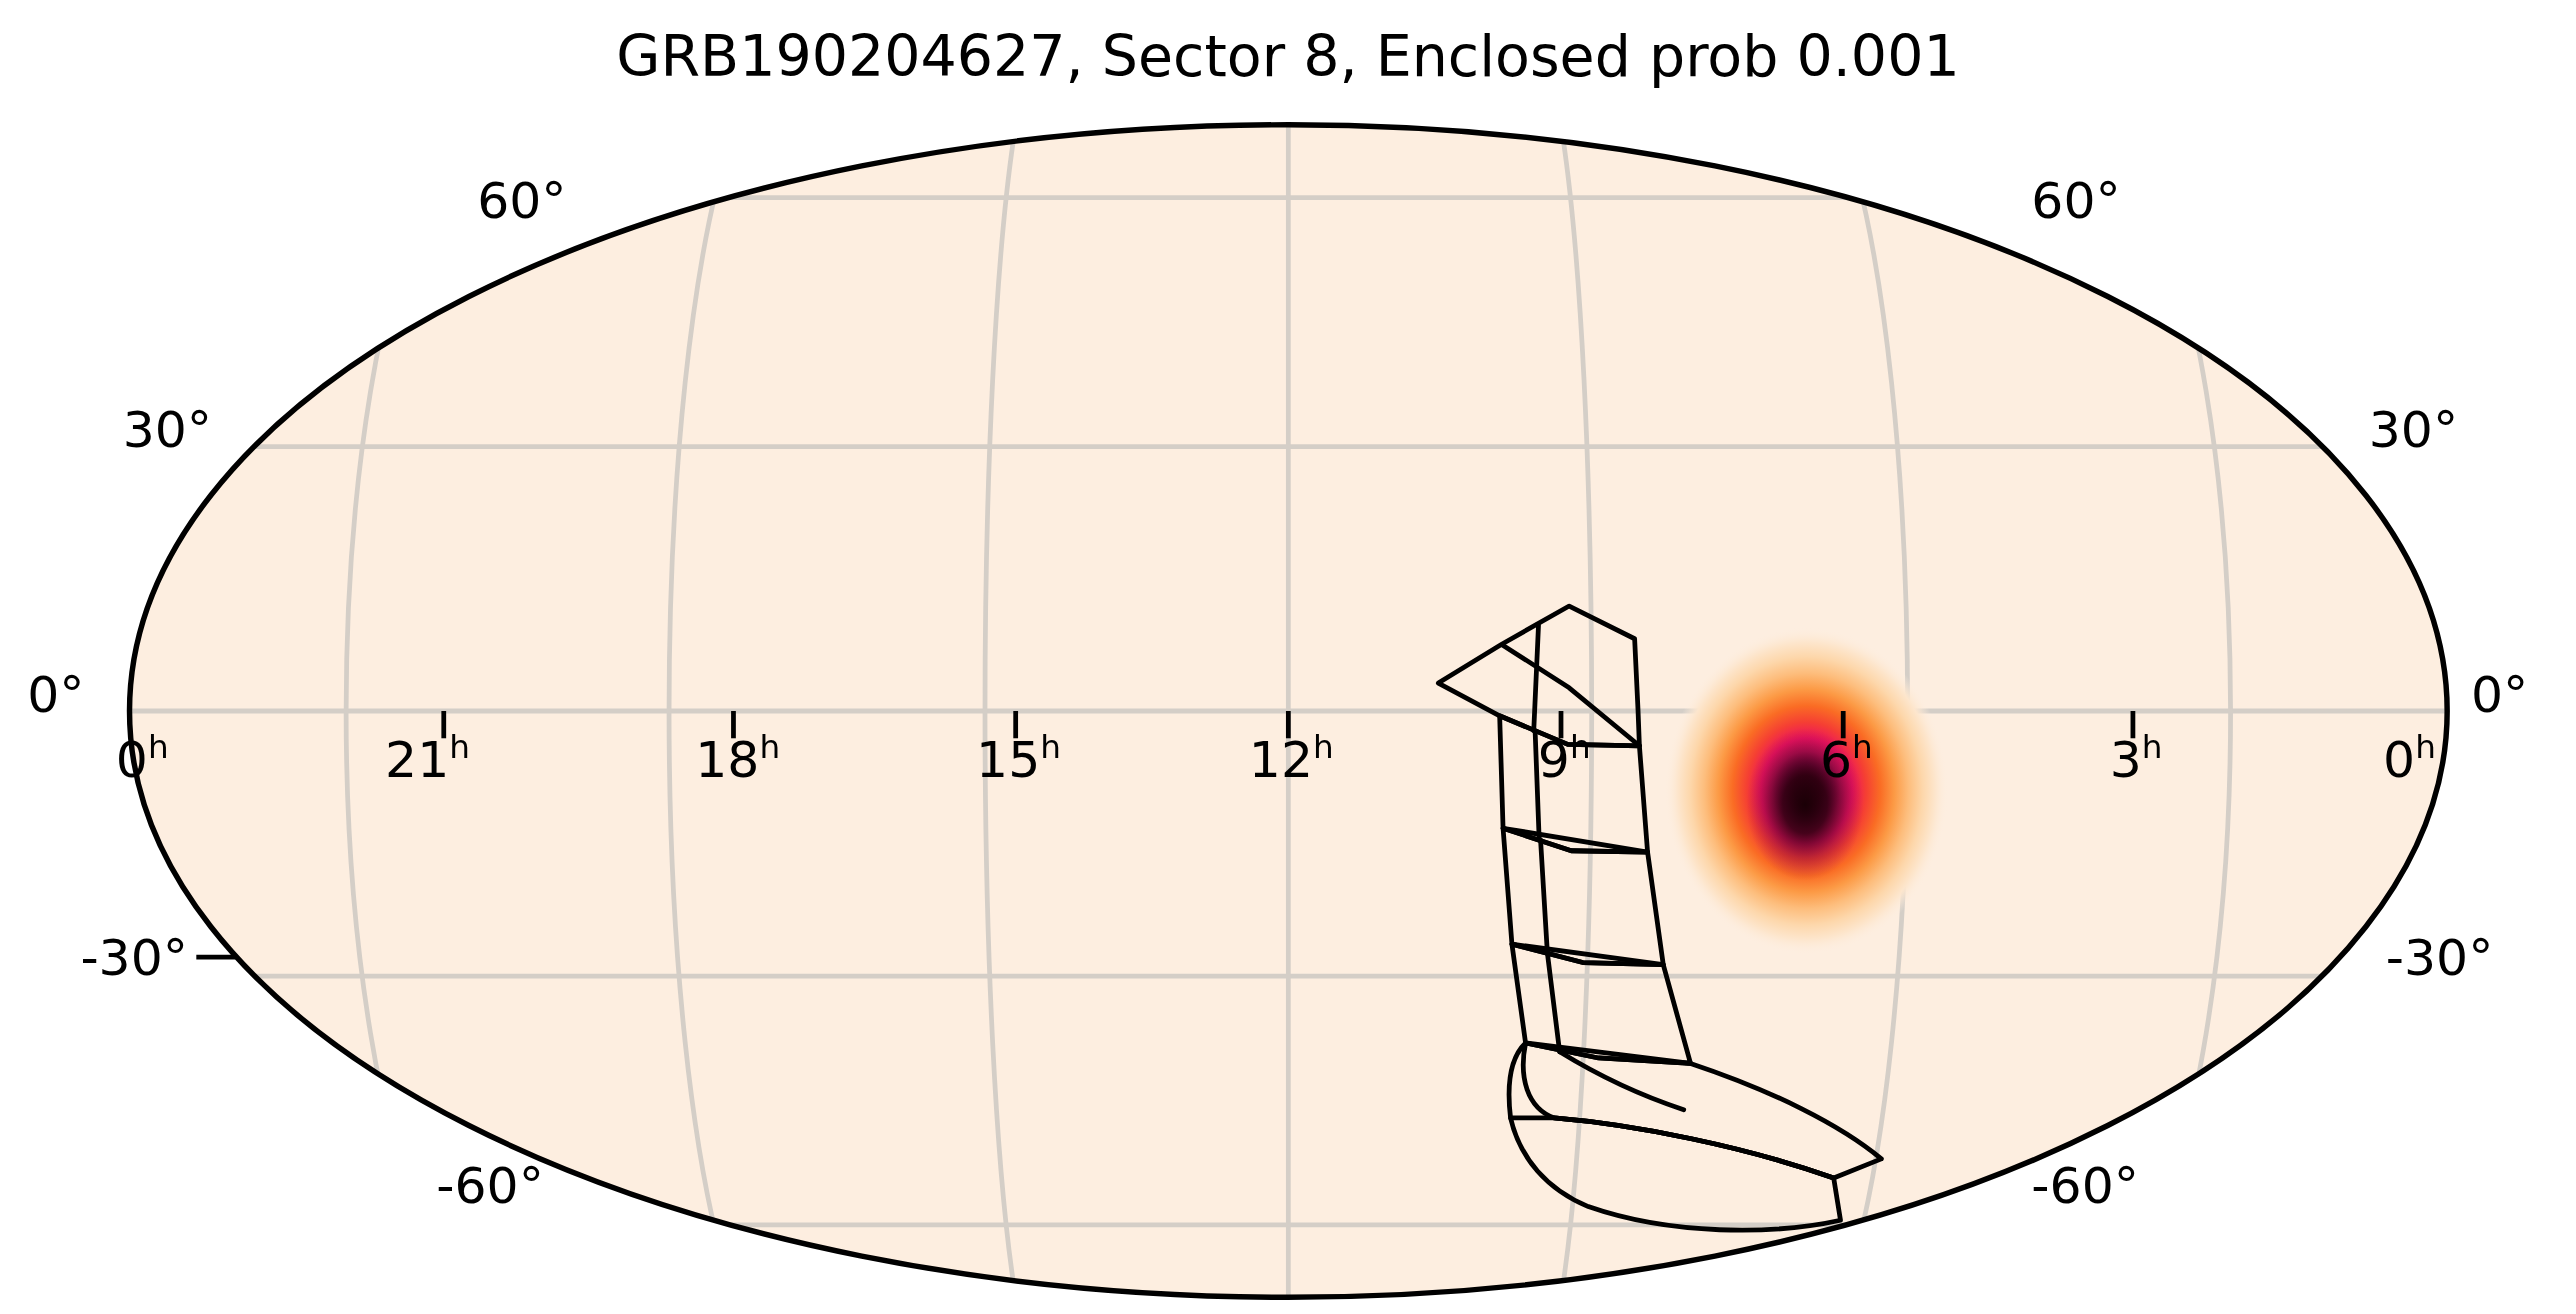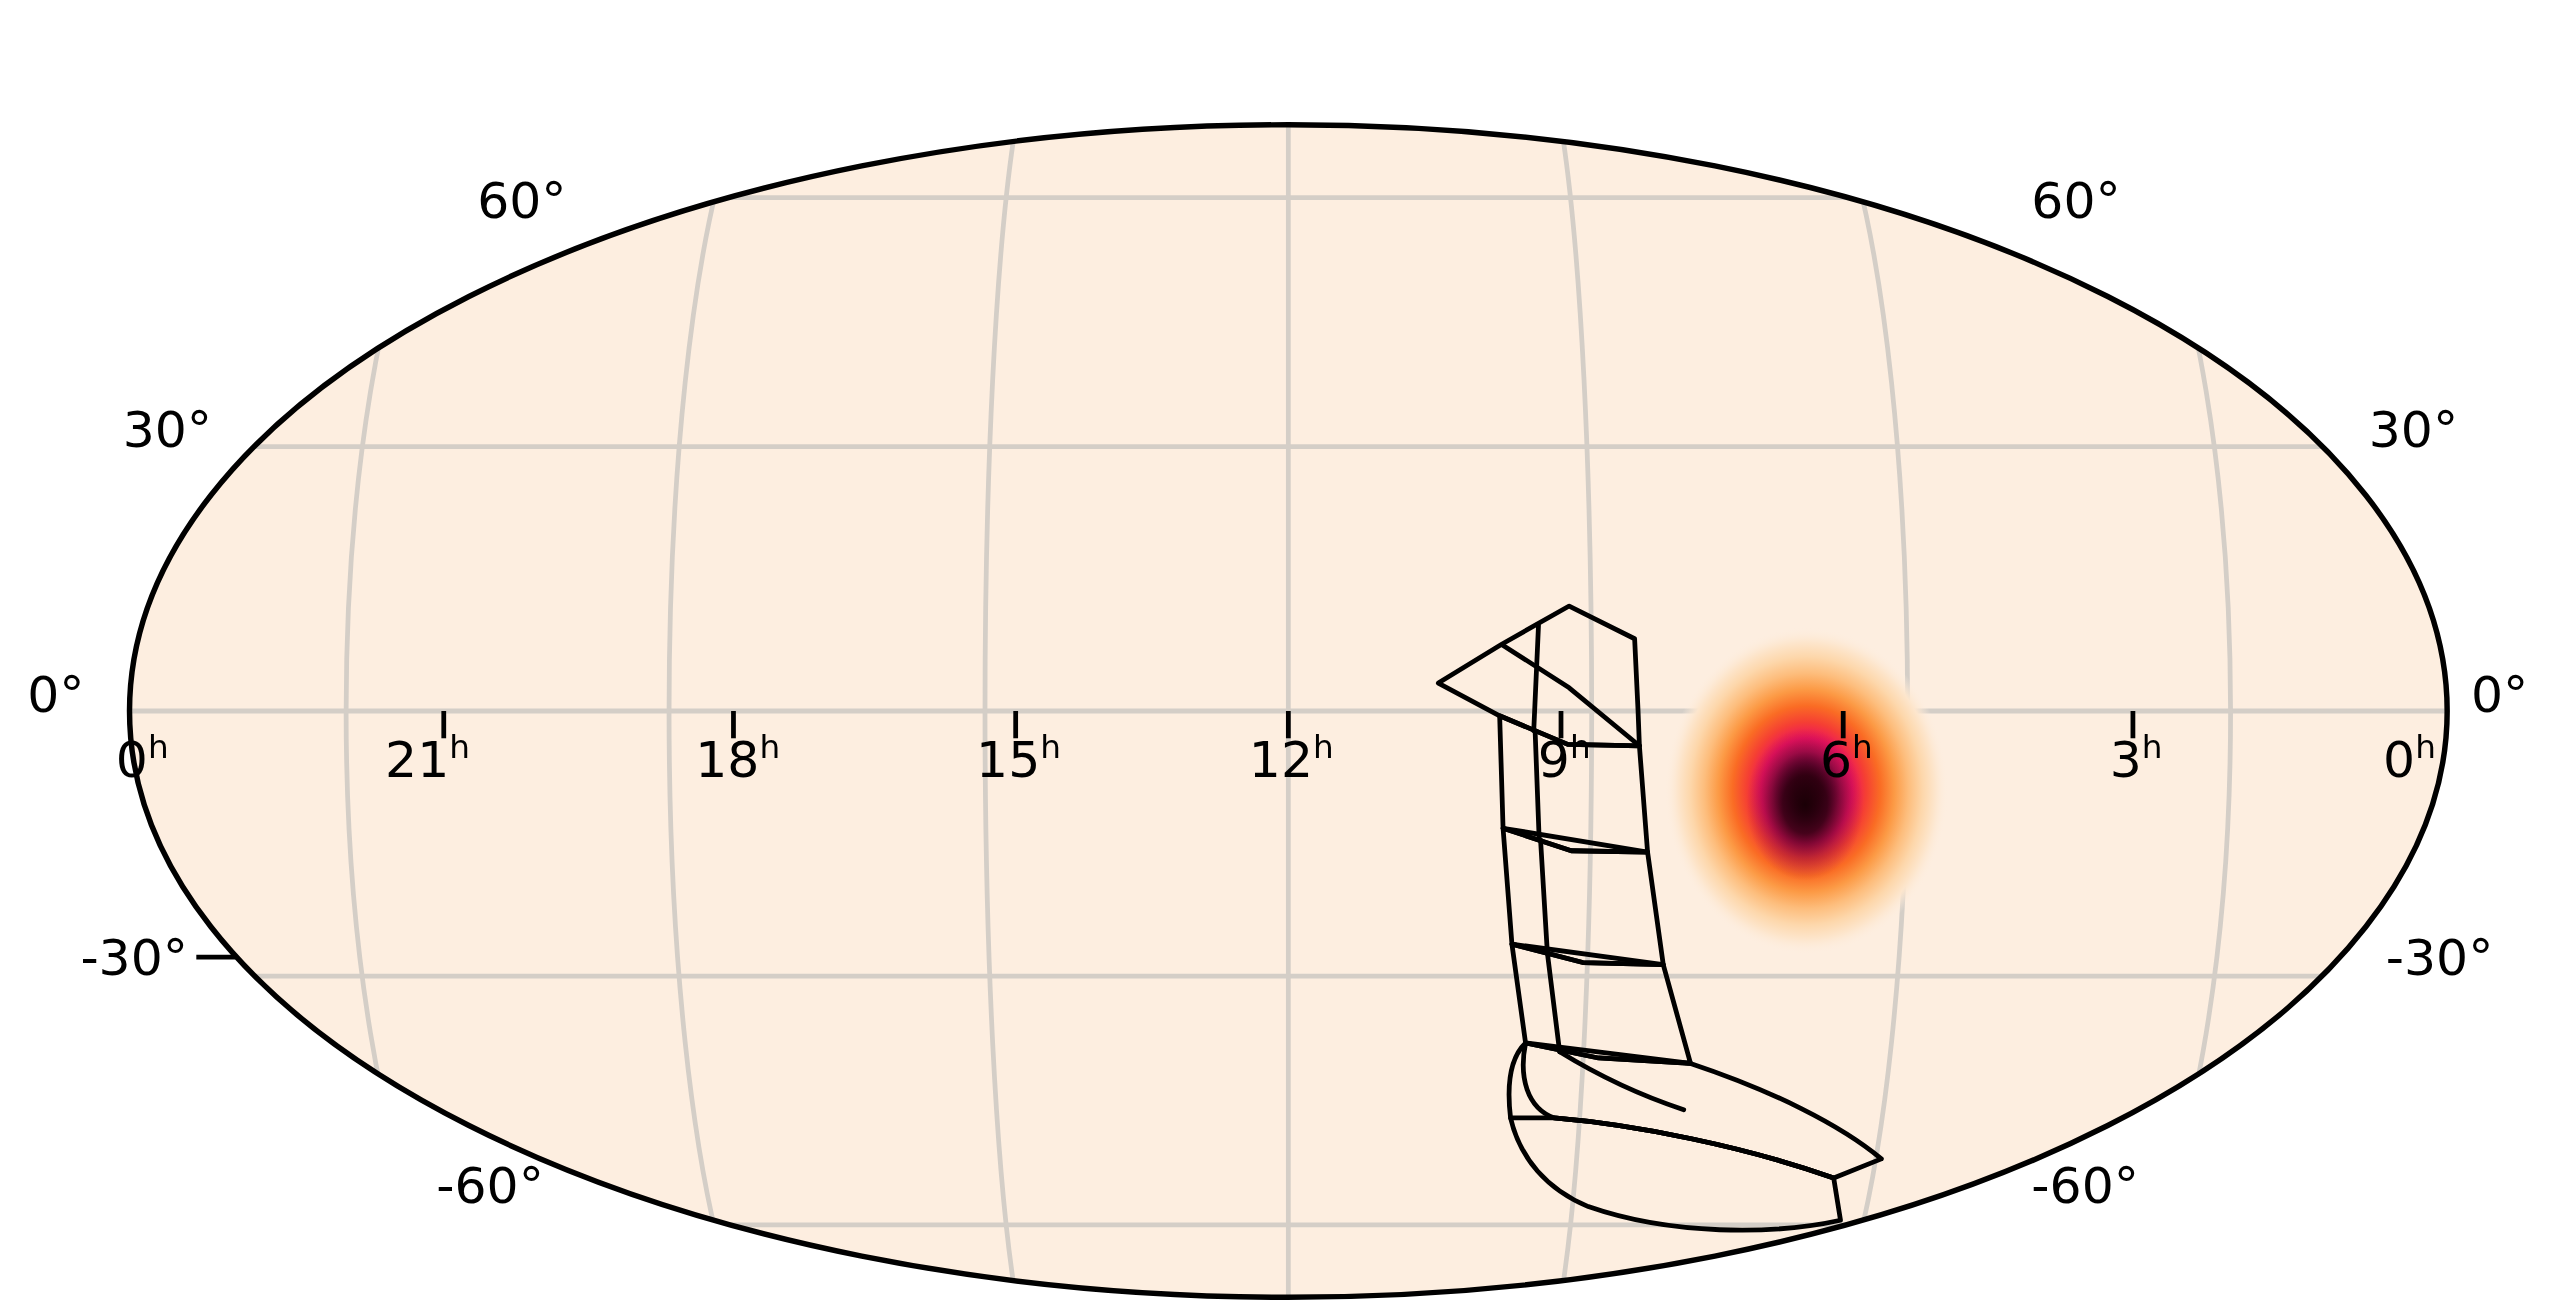--- a/index.html
+++ b/index.html
@@ -45,20 +45,21 @@
   }
   .dec-label { font-size: 74px; }
   .ra-label  { font-size: 74px; }
   .ra-sup    { font-size: 48px; }
 </style>
 </head>
 <body>
 
 <div id="figure">
 
+  <div id="plot-title">GRB190204627, Sector 8, Enclosed prob 0.001</div>
 
   <svg class="sky" width="2576" height="1315" viewBox="0 0 3779 1929">
 
     <defs>
 
       <clipPath id="skyClip">
         <ellipse cx="1890" cy="1043" rx="1700" ry="860"></ellipse>
       </clipPath>
 
       <radialGradient id="probBlob" cx="50%" cy="50%" r="50%">

